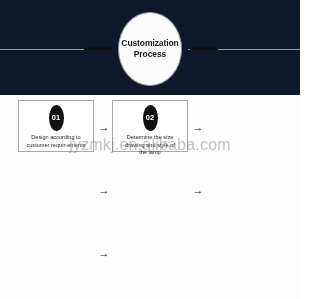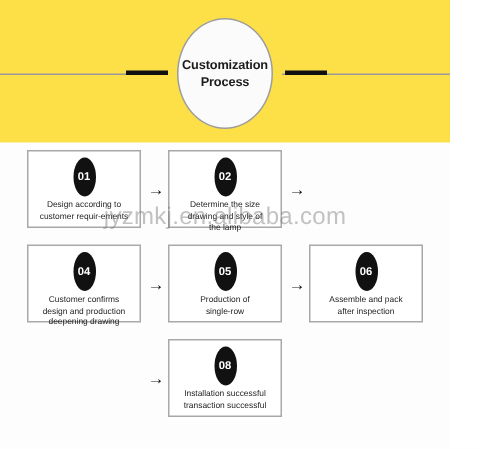--- a/index.html
+++ b/index.html
@@ -16,21 +16,21 @@
     background: #fdfdfd;
   }
 
   
   .header {
     position: absolute;
     left: 0;
     top: 0;
     width: 300px;
     height: 95px;
-    background: #fde047;
+    background: #0f172a;
   }
   .rule {
     position: absolute;
     top: 49px;
     height: 1px;
     background: #9a9a9a;
   }
   .rule.left  { left: 0;    width: 112px; }
   .rule.right { left: 188px; width: 112px; }
 
@@ -180,52 +180,23 @@
         <div class="badge">02</div>
         <div class="step-text">Determine the size
 drawing and style of
 the lamp</div>
       </div>
     </div>
     <div class="arrow a1">→</div>
   </div>
 
   <div class="row">
-    <div class="cell c0">
-      <div class="step-box">
-        <div class="badge">04</div>
-        <div class="step-text">Customer confirms
-design and production
-deepening drawing</div>
-      </div>
-    </div>
     <div class="arrow a0">→</div>
-    <div class="cell c1">
-      <div class="step-box">
-        <div class="badge">05</div>
-        <div class="step-text">Production of
-single-row</div>
-      </div>
-    </div>
     <div class="arrow a1">→</div>
-    <div class="cell c2">
-      <div class="step-box">
-        <div class="badge">06</div>
-        <div class="step-text">Assemble and pack
-after inspection</div>
-      </div>
-    </div>
   </div>
 
   <div class="row">
     <div class="arrow a0">→</div>
-    <div class="cell c1">
-      <div class="step-box">
-        <div class="badge">08</div>
-        <div class="step-text">Installation successful
-transaction successful</div>
-      </div>
-    </div>
   </div>
 
 </div>
 
 <div class="watermark">jyzmkj.en.alibaba.com</div>
 
 </body></html>

